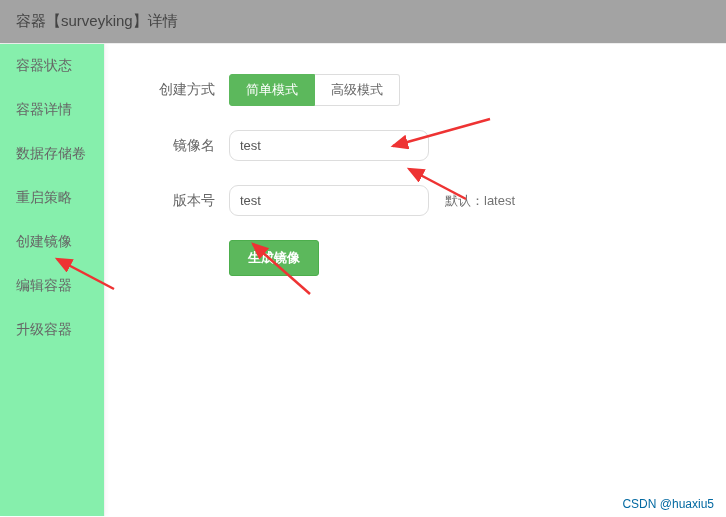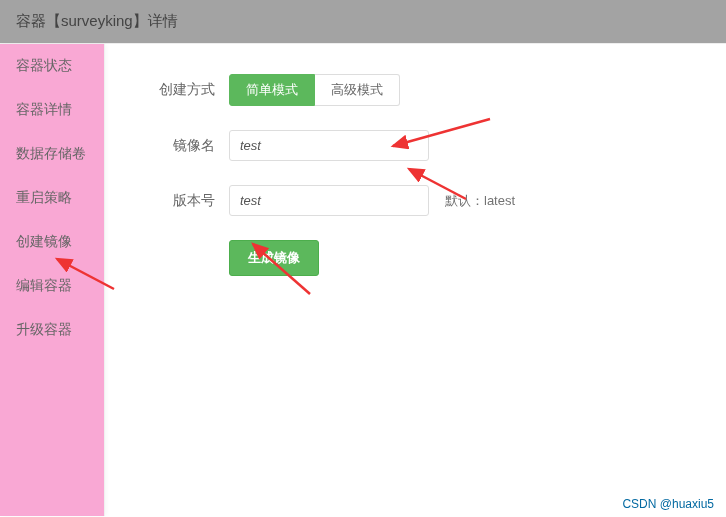--- a/index.html
+++ b/index.html
@@ -19,21 +19,21 @@
       background: #a3a3a3;
       font-size: 15px;
       color: #444;
     }
     .container {
       display: flex;
       height: calc(100% - 45px);
     }
     .sidebar {
       width: 105px;
-      background: #f9a8d4;
+      background: #86efac;
       border-right: 1px solid #f0f0f0;
       box-shadow: 2px 0 4px rgba(0,0,0,0.03);
     }
     .sidebar-item {
       padding: 13px 16px;
       font-size: 14px;
       color: #666;
       cursor: pointer;
     }
     .content {
@@ -73,24 +73,23 @@
     }
     .btn-active {
       background: #5cb85c;
       border-color: #5cb85c;
       color: #fff;
     }
     .input-text {
       width: 200px;
       padding: 7px 10px;
       border: 1px solid #ddd;
-      border-radius: 3px;
+      border-radius: 9px;
       font-size: 13px;
       color: #555;
-      font-style: italic;
     }
     .hint {
       margin-left: 16px;
       font-size: 13px;
       color: #737373;
     }
     .btn-primary {
       padding: 8px 18px;
       background: #5cb85c;
       border: 1px solid #4cae4c;

